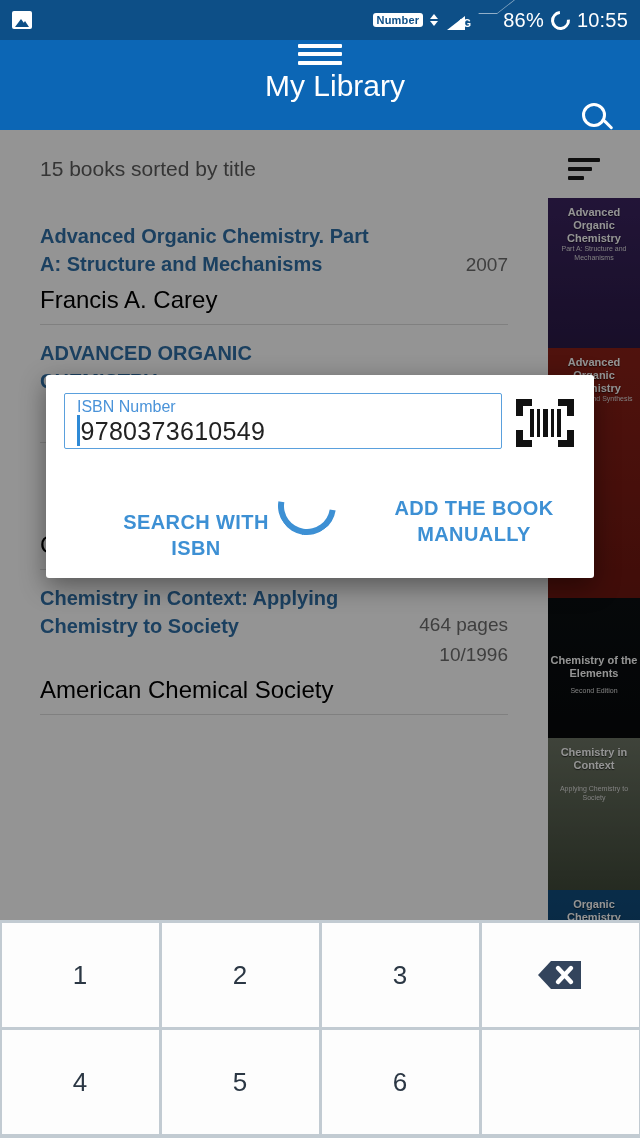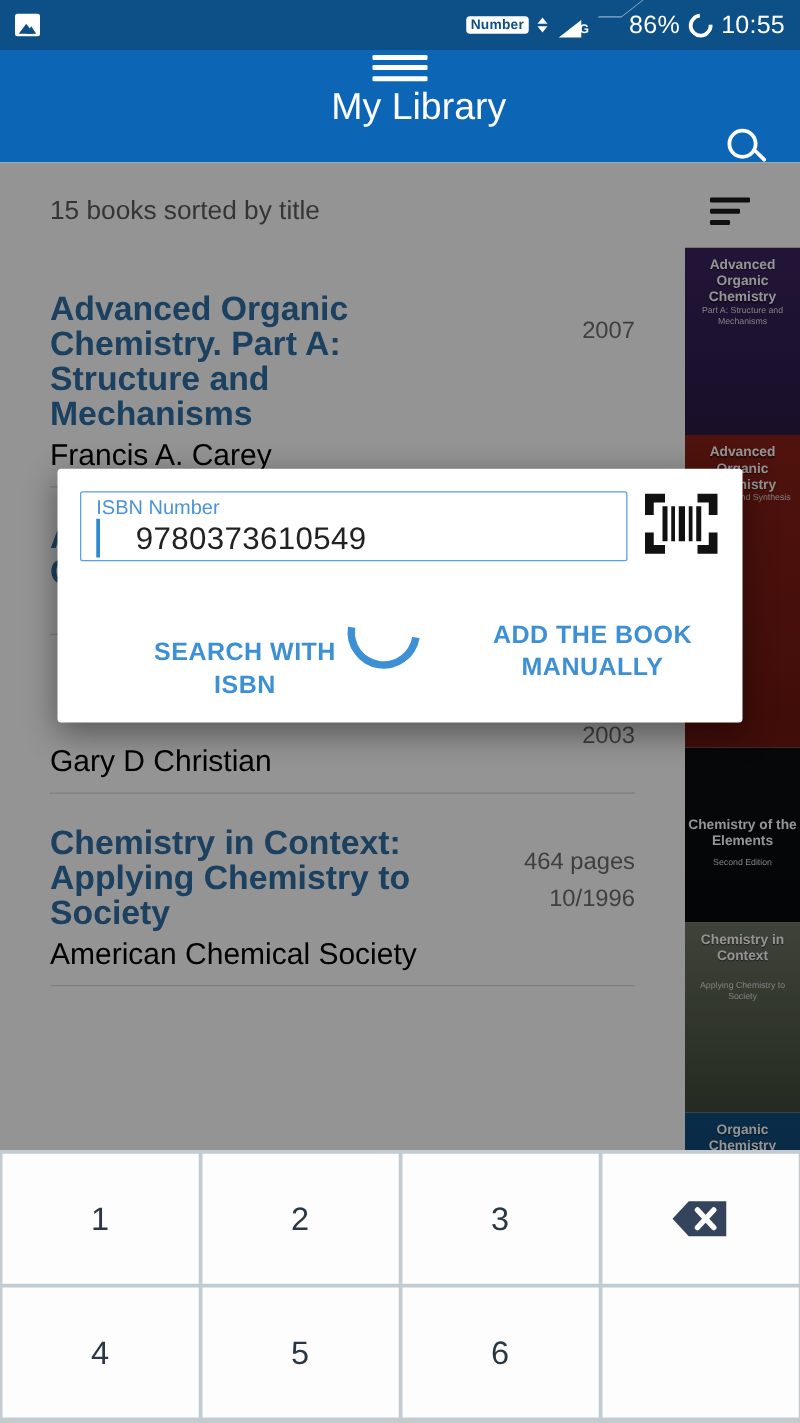--- a/index.html
+++ b/index.html
@@ -104,22 +104,22 @@
   #sort-icon { margin-left:auto; width:32px; display:flex;flex-direction:column; gap:5px; cursor:pointer; }
   #sort-icon i { display:block; height:4px; background:#1b1b1b; border-radius:1px; }
   #sort-icon i:nth-child(1){ width:32px; }
   #sort-icon i:nth-child(2){ width:24px; }
   #sort-icon i:nth-child(3){ width:16px; }
 
   .book-list { padding:0 40px 0 40px; width:548px; }
   .book-row { padding:14px 0 10px 0; border-bottom:1px solid #dcdcdc; position:relative; }
   .book-head { display:flex; align-items:flex-start; }
   .book-title {
-    color:#2f6fa6; font-size:27px; font-weight:bold; line-height:28px;
-    max-width:330px; flex:0 0 auto;margin-top:11px;
+    color:#2f6fa6; font-size:20px; font-weight:bold; line-height:28px;
+    max-width:330px; flex:0 0 auto;
   }
   .book-meta {
     margin-left:auto; text-align:right; color:#6d6d6d; font-size:19px;
     line-height:30px; padding-top:26px; white-space:nowrap;
   }
   .book-meta.single { padding-top:28px; }
   .book-author { color:#000; font-size:24px; margin-top:6px; line-height:28px; }
 
   
   #cover-strip {
@@ -141,29 +141,29 @@
     position:absolute; left:0; top:130px; width:640px; height:790px;
     background:rgba(0,0,0,.42);
   }
 
   
   #isbn-dialog {
     position:absolute; left:46px; top:375px; width:548px; height:203px;
     background:#fff; border-radius:3px;
     box-shadow:0 8px 26px rgba(0,0,0,.42);
   }
-  #isbn-field-row { display:flex; align-items:flex-start; padding:18px 18px 0 18px; }
+  #isbn-field-row { display:flex; align-items:flex-end; padding:18px 18px 0 18px; }
   #isbn-field {
     flex:1; height:56px; border:1.6px solid #5aa0dd; border-radius:2px;
     position:relative; padding:4px 10px 0 12px;
   }
   #isbn-label {
     color:#4a93d9; font-size:16px; line-height:18px; display:block;
   }
-  #isbn-value-row { display:flex; align-items:center; margin-top:-1px;gap:28px; }
+  #isbn-value-row { display:flex; align-items:center; margin-top:-1px; }
   #isbn-caret {
     width:2.5px; height:31px; background:#2f8ad6; margin-right:1px;
   }
   #isbn-value { font-size:25px; color:#222; line-height:30px; letter-spacing:.3px; }
   #barcode-btn {
     width:62px; height:52px; margin-left:12px; position:relative; cursor:pointer;
   }
   #barcode-btn svg { display:block; }
 
   #dialog-actions {

